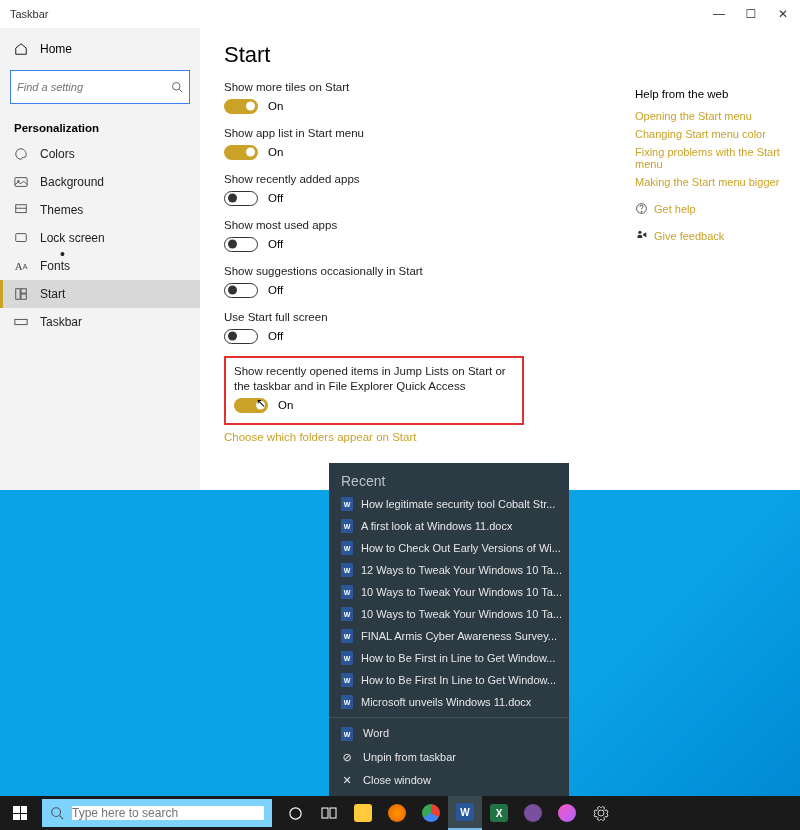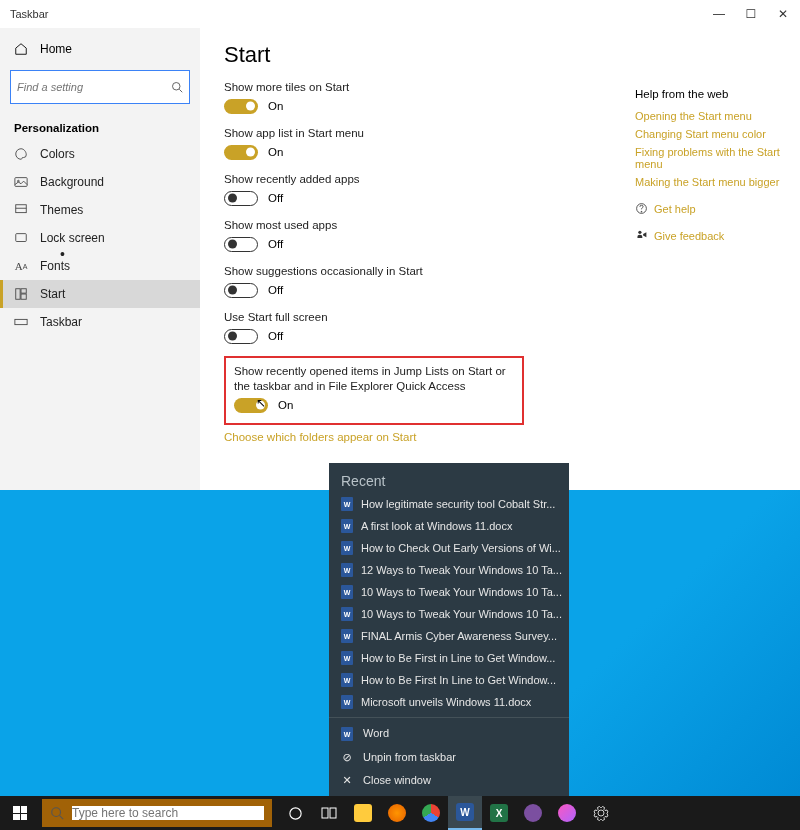--- a/index.html
+++ b/index.html
@@ -54,21 +54,21 @@
 .jumplist-item { display: flex; align-items: center; gap: 8px; padding: 4px 12px; cursor: pointer; white-space: nowrap; overflow: hidden; text-overflow: ellipsis; }
 .doc-icon { width: 12px; height: 14px; background: #2b579a; border-radius: 1px; flex-shrink: 0; display:flex; align-items:center; justify-content:center; font-size:7px; color:#fff; font-weight:bold; }
 .jumplist-sep { height: 1px; background: #445158; margin: 4px 0; }
 .jumplist-action { display: flex; align-items: flex-start; gap: 10px; padding: 5px 12px; cursor: pointer; }
 .jumplist-action .act-icon { width: 12px; text-align:center; }
 
 .taskbar { width: 800px; height: 34px; background: #1a1a1a; position: absolute; bottom: 0; left: 0; display: flex; align-items: center; }
 .start-btn { width: 40px; height: 34px; display: flex; align-items: center; justify-content: center; cursor: pointer; }
 .win-logo { width: 14px; height: 14px; display: grid; grid-template-columns: 1fr 1fr; grid-template-rows: 1fr 1fr; gap: 1px; }
 .win-logo div { background: #fff; }
-.tb-search { height: 28px; width: 230px; background: #a16207; margin-left: 2px; display: flex; align-items: center; padding: 0 8px; gap: 8px; }
+.tb-search { height: 28px; width: 230px; background: #7dd3fc; margin-left: 2px; display: flex; align-items: center; padding: 0 8px; gap: 8px; }
 .tb-search .sicon { color: #555; }
 .tb-search input { border: none; outline: none; font-size: 12px; flex: 1; color: #666; }
 .tb-icons { display: flex; align-items: center; height: 100%; margin-left: 6px; }
 .tb-icon { width: 34px; height: 34px; display: flex; align-items: center; justify-content: center; cursor: pointer; color: #fff; }
 .tb-icon.active { background: #3a4850; border-bottom: 2px solid #76b9ed; }
 .tb-app { width: 18px; height: 18px; border-radius: 3px; display:flex; align-items:center; justify-content:center; font-size:10px; font-weight:bold; }
 </style>
 </head>
 <body>
 

